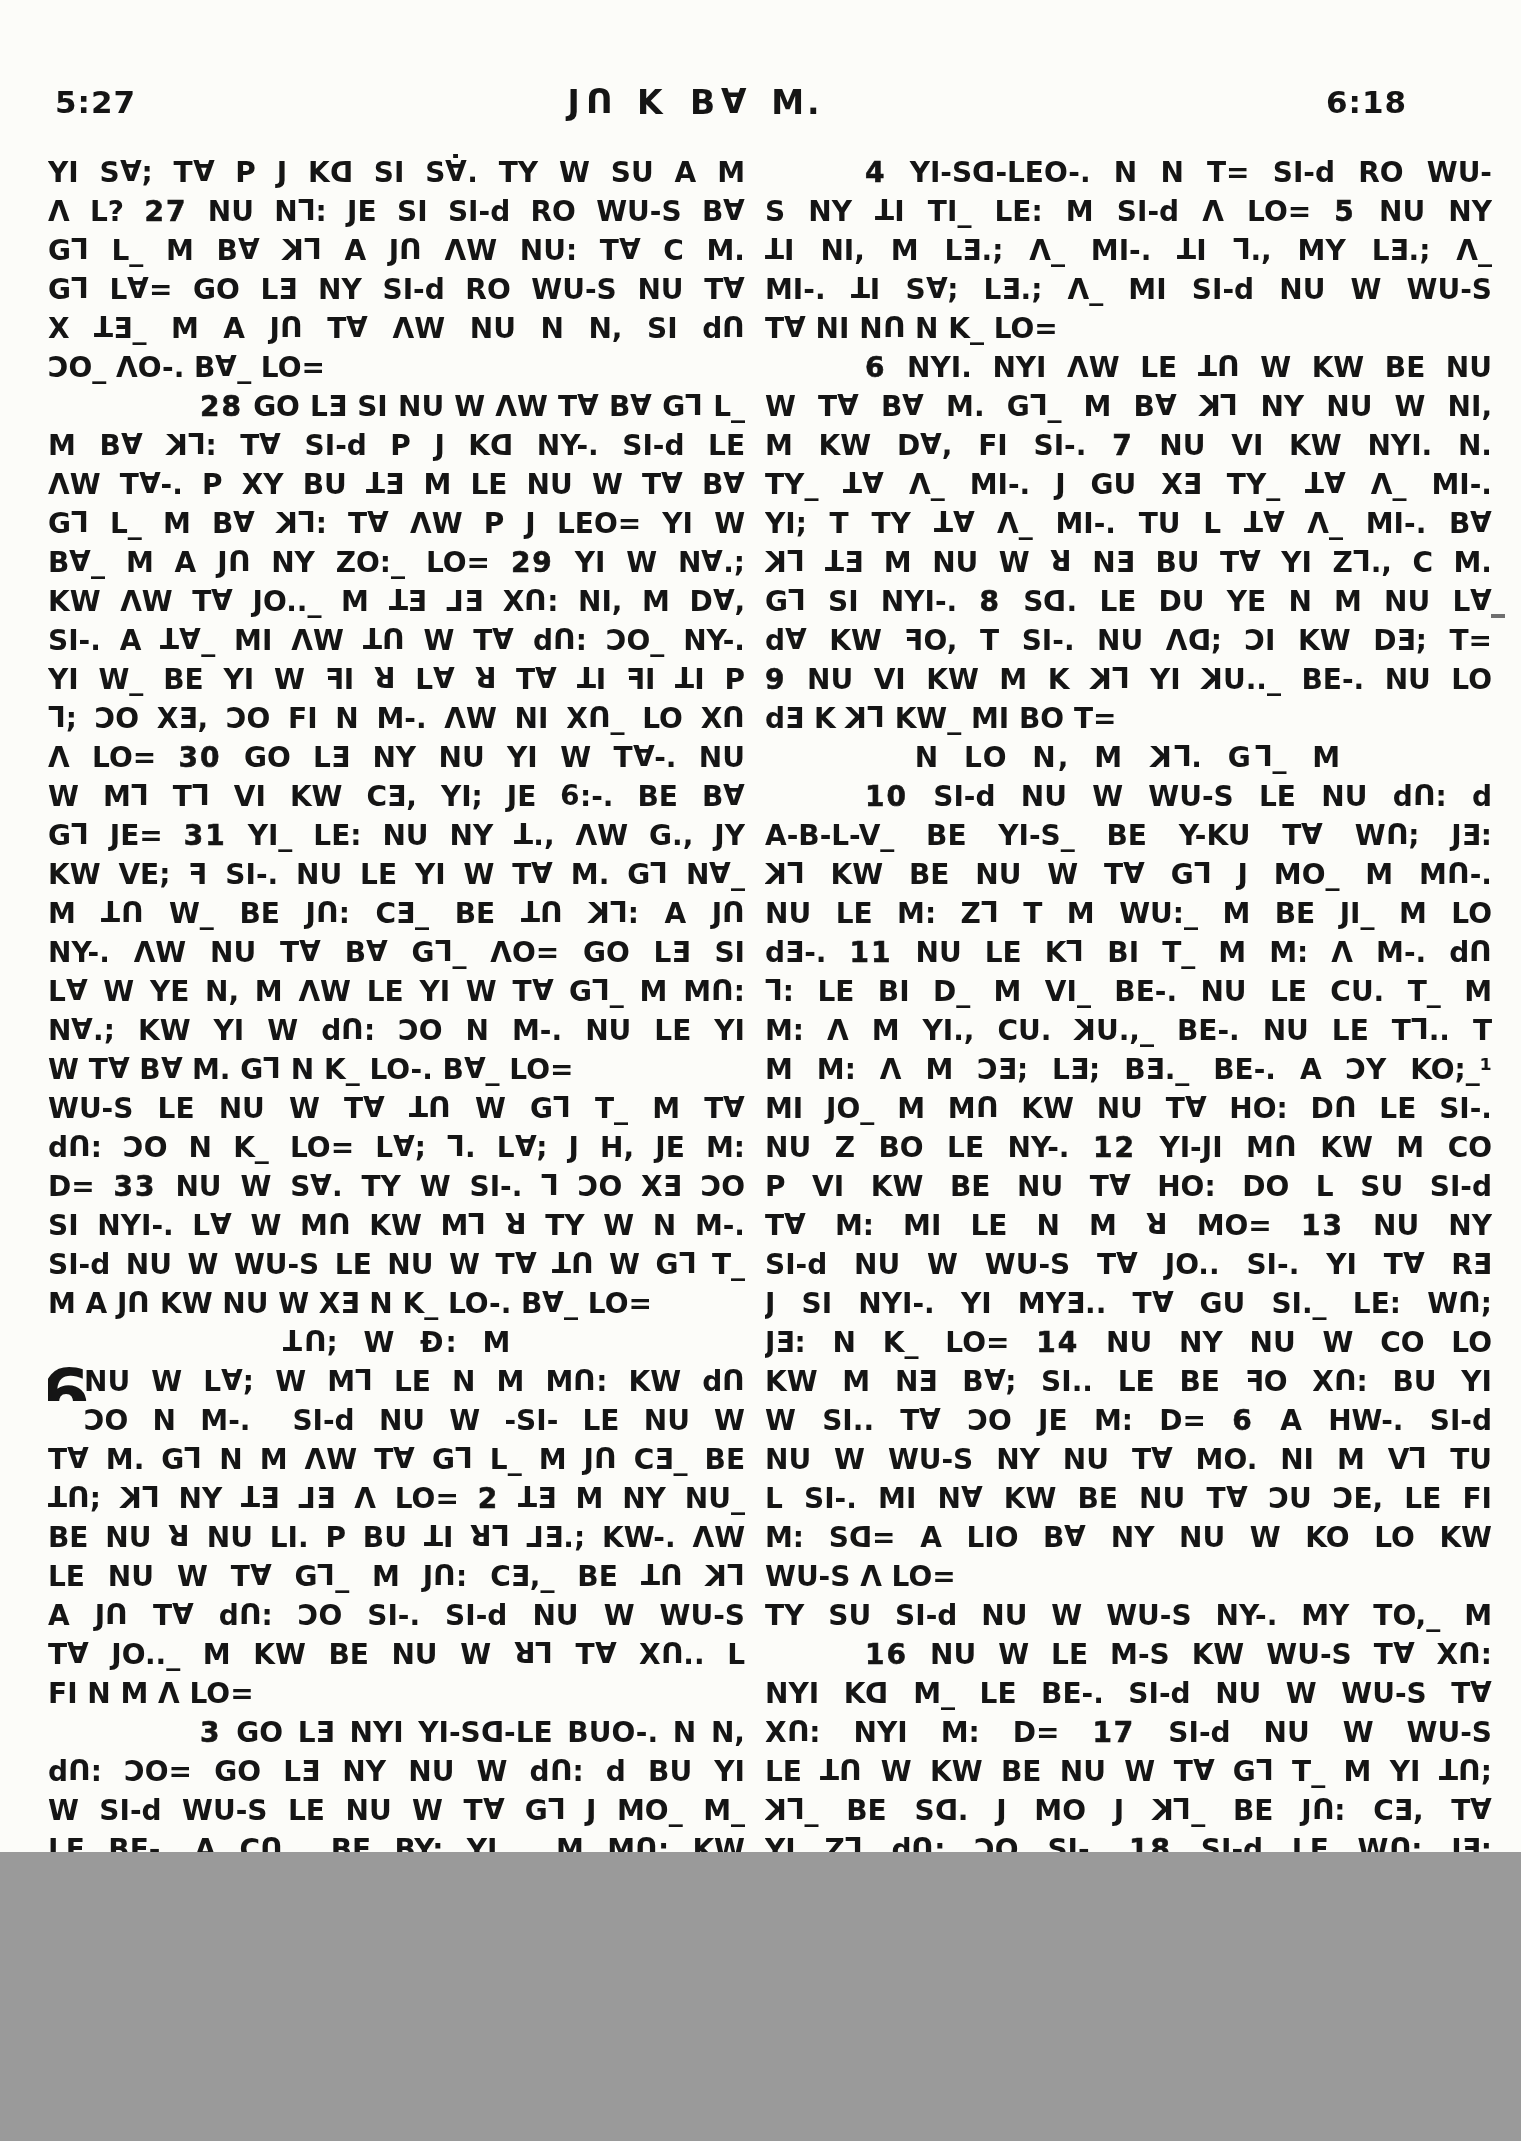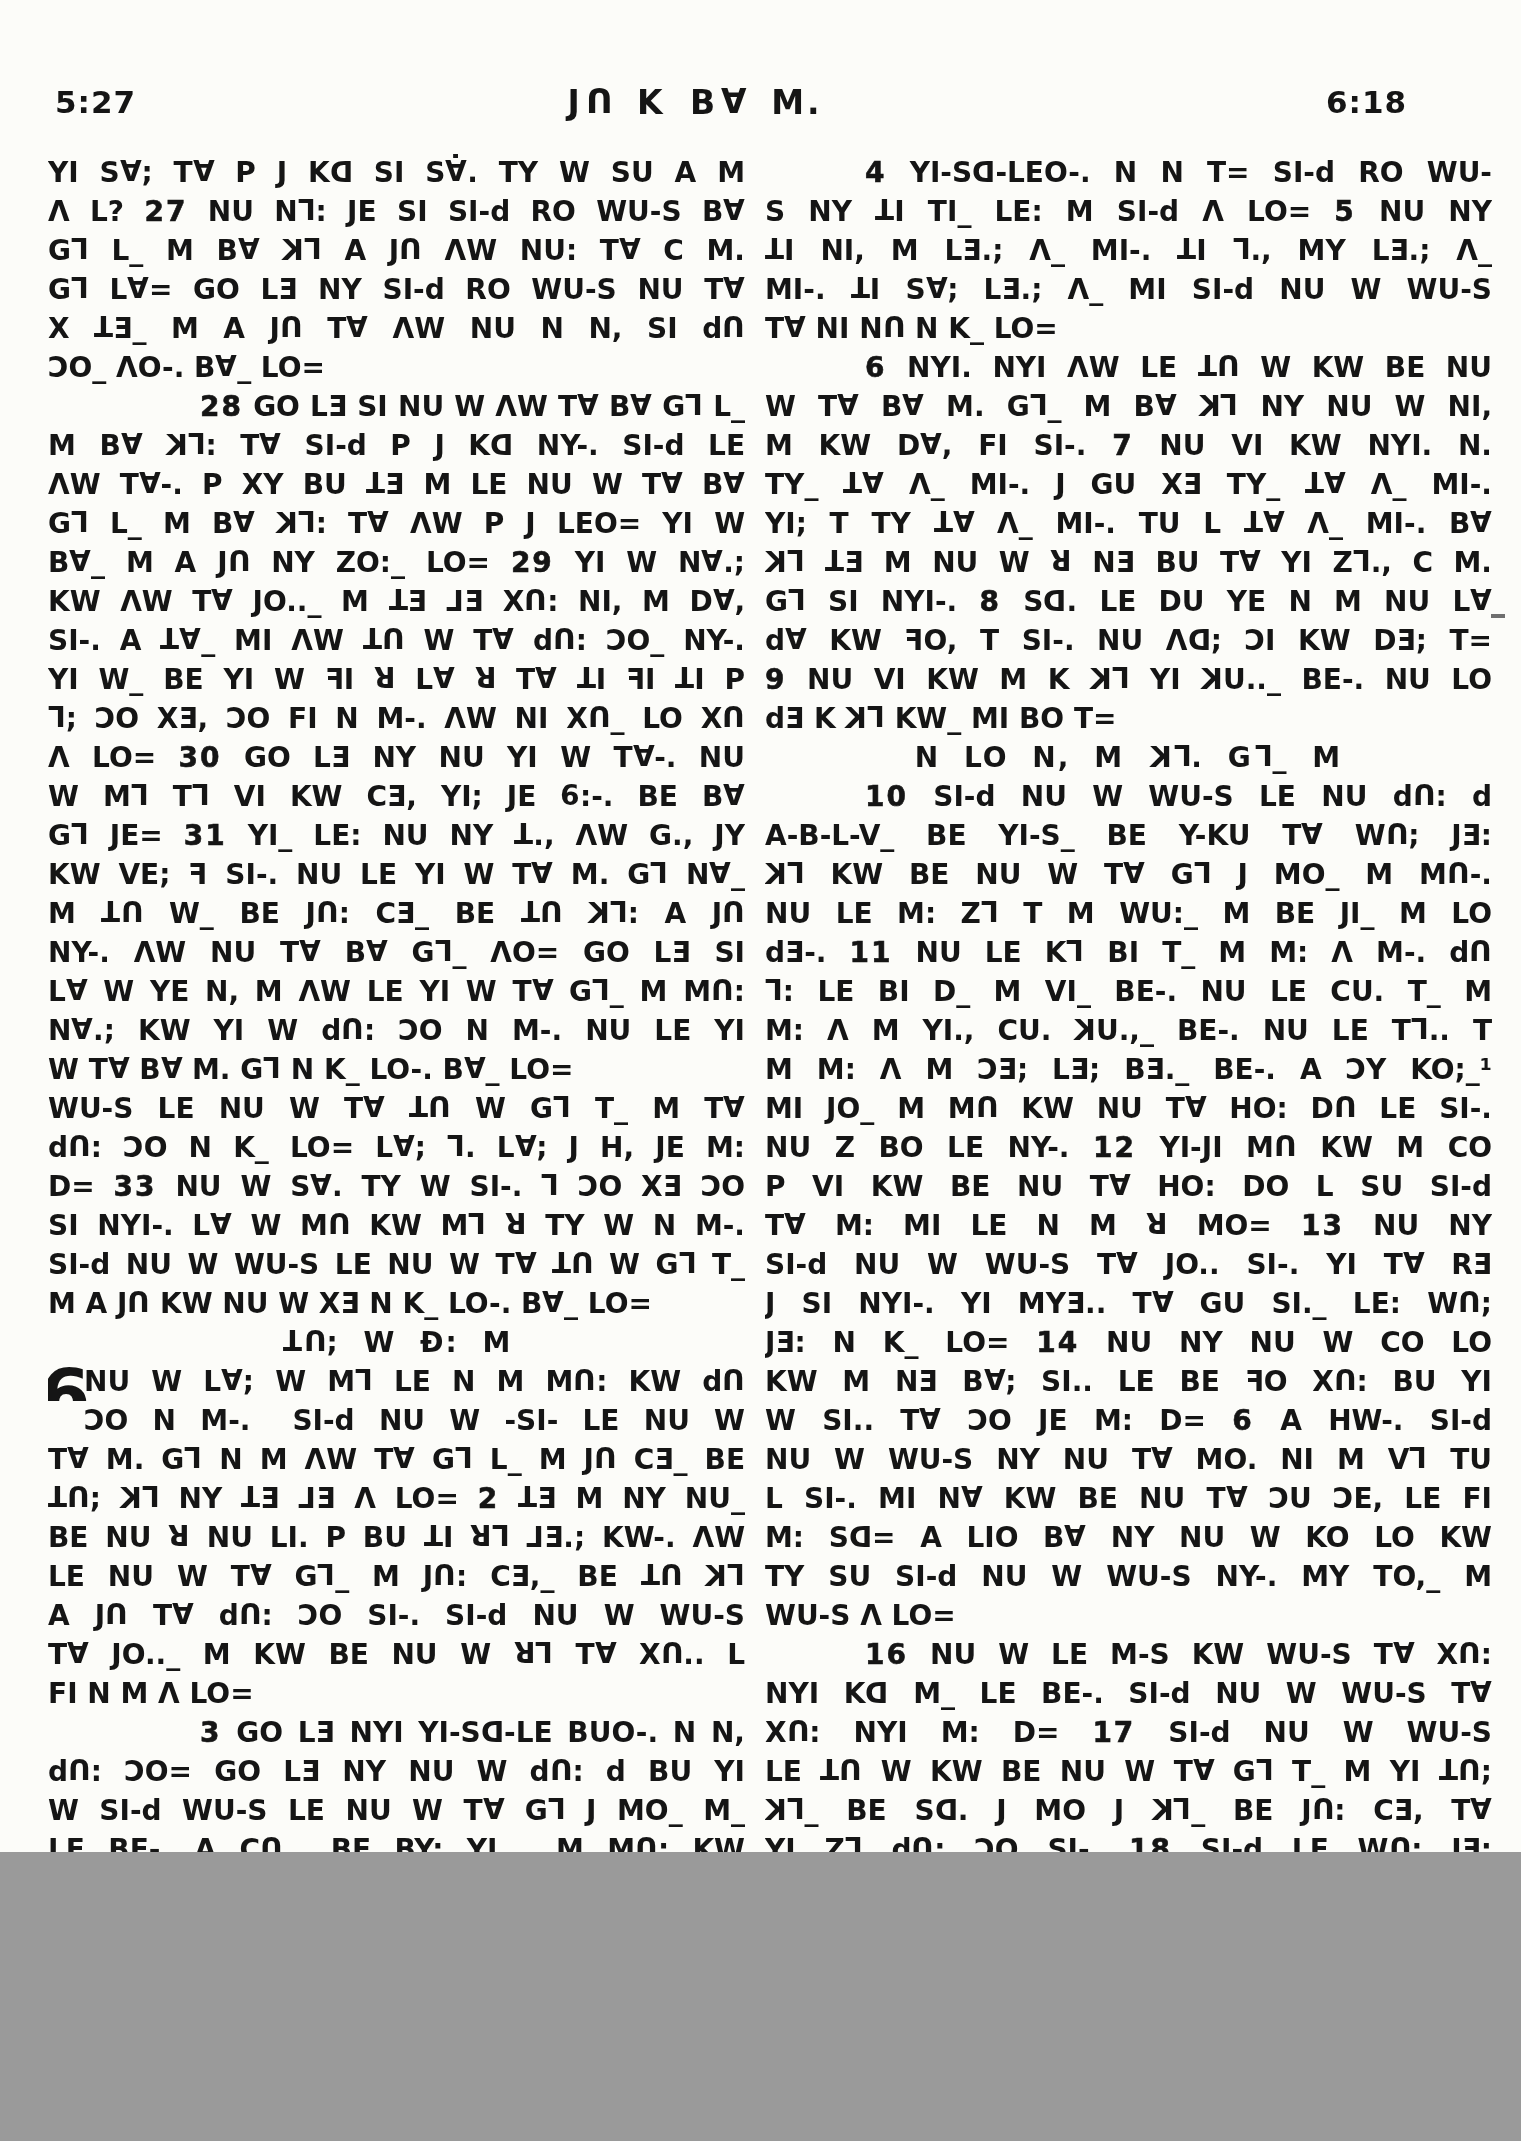--- a/index.html
+++ b/index.html
@@ -135,22 +135,22 @@
       <div class="ln j">P VI KW BE NU T<span class="g r">A</span> HO: DO L SU SI-d</div>
       <div class="ln j">T<span class="g r">A</span> M: MI LE N M <span class="g r">R</span> MO= <span class="vn">13</span> NU NY</div>
       <div class="ln j">SI-d NU W WU-S T<span class="g r">A</span> JO.. SI-. YI T<span class="g r">A</span> RƎ</div>
       <div class="ln j">J SI NYI-. YI MYƎ.. T<span class="g r">A</span> GU SI._ LE: W<span class="g r">U</span>;</div>
       <div class="ln j">JƎ: N K_ LO= <span class="vn">14</span> NU NY NU W CO LO</div>
       <div class="ln j">KW M NƎ B<span class="g r">A</span>; SI.. LE BE <span class="g f">F</span>O X<span class="g r">U</span>: BU YI</div>
       <div class="ln j">W SI.. T<span class="g r">A</span> ƆO JE M: D= <span class="vn">6</span> A HW-. SI-d</div>
       <div class="ln j">NU W WU-S NY NU T<span class="g r">A</span> MO. NI M V<span class="g r">L</span> TU</div>
       <div class="ln j">L SI-. MI N<span class="g r">A</span> KW BE NU T<span class="g r">A</span> ƆU ƆE, LE FI</div>
       <div class="ln j">M: S<span class="g f">D</span>= A LIO B<span class="g r">A</span> NY NU W KO LO KW</div>
+      <div class="ln l">WU-S Λ LO=</div>
       <div class="ln j">TY SU SI-d NU W WU-S NY-. MY TO,_ M</div>
-      <div class="ln l">WU-S Λ LO=</div>
       <div class="ln j i"><span class="vn">16</span> NU W LE M-S KW WU-S T<span class="g r">A</span> X<span class="g r">U</span>:</div>
       <div class="ln j">NYI K<span class="g f">D</span> M_ LE BE-. SI-d NU W WU-S T<span class="g r">A</span></div>
       <div class="ln j">X<span class="g r">U</span>: NYI M: D= <span class="vn">17</span> SI-d NU W WU-S</div>
       <div class="ln j">LE <span class="g r">T</span><span class="g r">U</span> W KW BE NU W T<span class="g r">A</span> G<span class="g r">L</span> T_ M YI <span class="g r">T</span><span class="g r">U</span>;</div>
       <div class="ln j"><span class="g f">K</span><span class="g r">L</span>_ BE S<span class="g f">D</span>. J MO J <span class="g f">K</span><span class="g r">L</span>_ BE J<span class="g r">U</span>: CƎ, T<span class="g r">A</span></div>
       <div class="ln j">YI Z<span class="g r">L</span> d<span class="g r">U</span>: ƆO SI-. <span class="vn">18</span> SI-d LE W<span class="g r">U</span>; JƎ:</div>
       <div class="ln j"><span class="g f">K</span><span class="g r">L</span> KW BE NU d<span class="g r">U</span>: d BU T<span class="g r">A</span> G<span class="g r">L</span> J MO_ M</div>
       <div class="ln j">M<span class="g r">U</span>: KW D<span class="g r">U</span> JE SI L<span class="g r">A</span>; W M<span class="g r">L</span> LE B L N</div>
     </div>
 

